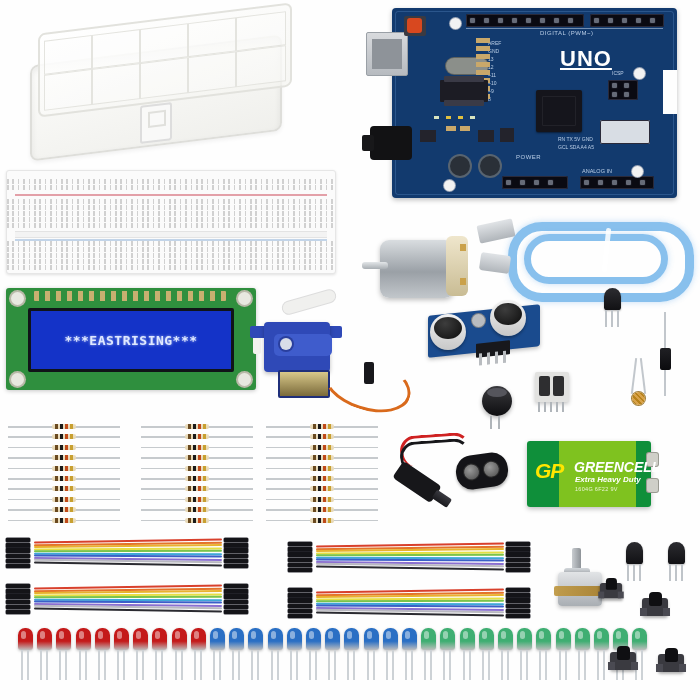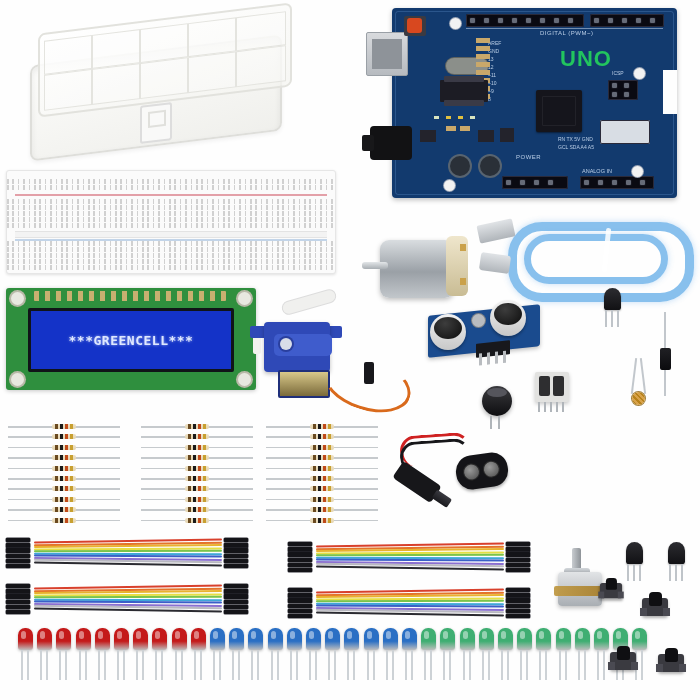--- a/index.html
+++ b/index.html
@@ -22,21 +22,21 @@
   .latch i{position:absolute;left:6px;top:5px;width:14px;height:12px;border:2px solid #e0e0dc;display:block;}
 
   
   .uno{left:392px;top:8px;width:285px;height:190px;background:#123a6e;border-radius:4px;
     box-shadow:0 2px 5px rgba(0,0,0,.25);}
   .uno:before{content:"";position:absolute;inset:3px;border:1px solid rgba(120,170,230,.25);border-radius:3px;}
   .uno-notch{position:absolute;right:0;top:62px;width:14px;height:44px;background:#fefefe;}
   .hdr{position:absolute;background:#0a0a12;border-radius:2px;box-shadow:0 0 0 1px #2a2a3a inset;}
   .hdr .pin{position:absolute;top:4px;width:5px;height:5px;background:#666b78;border-radius:1px;
     box-shadow:0 0 0 1px #15151f;}
-  .uno-label{position:absolute;color:#22c55e;font-weight:bold;letter-spacing:1px;}
+  .uno-label{position:absolute;color:#ffffff;font-weight:bold;letter-spacing:1px;text-decoration:underline;}
   .silk{position:absolute;color:#b9cde6;font-family:"Liberation Sans",sans-serif;}
   .mcu{position:absolute;background:#15151c;border-radius:2px;box-shadow:0 1px 2px rgba(0,0,0,.5);}
   .mcu:after{content:"";position:absolute;left:6px;top:6px;right:6px;bottom:6px;
     border:1px solid rgba(255,255,255,.06);border-radius:1px;}
   .mhole{position:absolute;width:11px;height:11px;border-radius:50%;background:#f2f2f2;
     box-shadow:0 0 0 1px #9aa4b5;}
   .usb{position:absolute;left:-26px;top:24px;width:40px;height:42px;
     background:linear-gradient(180deg,#d8dadd,#b7bbc0);border:1px solid #9aa0a6;border-radius:2px;}
   .usb:after{content:"";position:absolute;left:5px;top:6px;right:5px;bottom:6px;background:#8e9399;}
   .barrel{position:absolute;left:-22px;top:118px;width:42px;height:34px;background:#121214;border-radius:4px;}
@@ -370,21 +370,21 @@
   </div>
 
   <div class="abs lcd">
     <div class="lcd-pins"></div>
     <div class="lcd-screw" style="left:5px;top:4px;"></div>
     <div class="lcd-screw" style="right:5px;top:4px;"></div>
     <div class="lcd-screw" style="left:5px;bottom:4px;"></div>
     <div class="lcd-screw" style="right:5px;bottom:4px;"></div>
     <div class="lcd-tab"></div>
     <div class="lcd-glass">
-      <div class="lcd-line">***GREENCELL***</div>
+      <div class="lcd-line">***EASTRISING***</div>
     </div>
   </div>
 
   <div class="abs servo">
     <div class="servo-horn"></div>
     <div class="servo-ear" style="left:-8px;"></div>
     <div class="servo-ear" style="left:68px;"></div>
     <div class="servo-body">
       <div class="servo-top"></div>
       <div class="servo-shaft"></div>
@@ -699,20 +699,28 @@
         <div class="lead"></div>
         <div class="bod" style="background: linear-gradient(rgb(239, 227, 200), rgb(227, 211, 174));">
           <b style="left: 3px; background: rgb(106, 74, 32);"></b>
           <b style="left: 8px; background: rgb(26, 26, 26);"></b>
           <b style="left: 13px; background: rgb(192, 74, 26);"></b>
           <b style="left: 18px; background: rgb(200, 160, 48);"></b>
         </div>
       </div>
     </div>
 
+  <div class="abs batt">
+    <div class="batt-term" style="top:12px;"></div>
+    <div class="batt-term" style="top:38px;"></div>
+    <div class="gp">GP</div>
+    <div class="gc">GREENCELL</div>
+    <div class="ehd">Extra Heavy Duty</div>
+    <div class="code">1604G   6F22   9V</div>
+  </div>
 
   <div class="abs snap">
     <div class="snap-wire"></div>
     <div class="snap-wire2"></div>
     <div class="snap-cap">
       <i style="left:8px"></i>
         <i style="left:28px"></i>
     </div>
     <div class="snap-jack"></div>
   </div>

